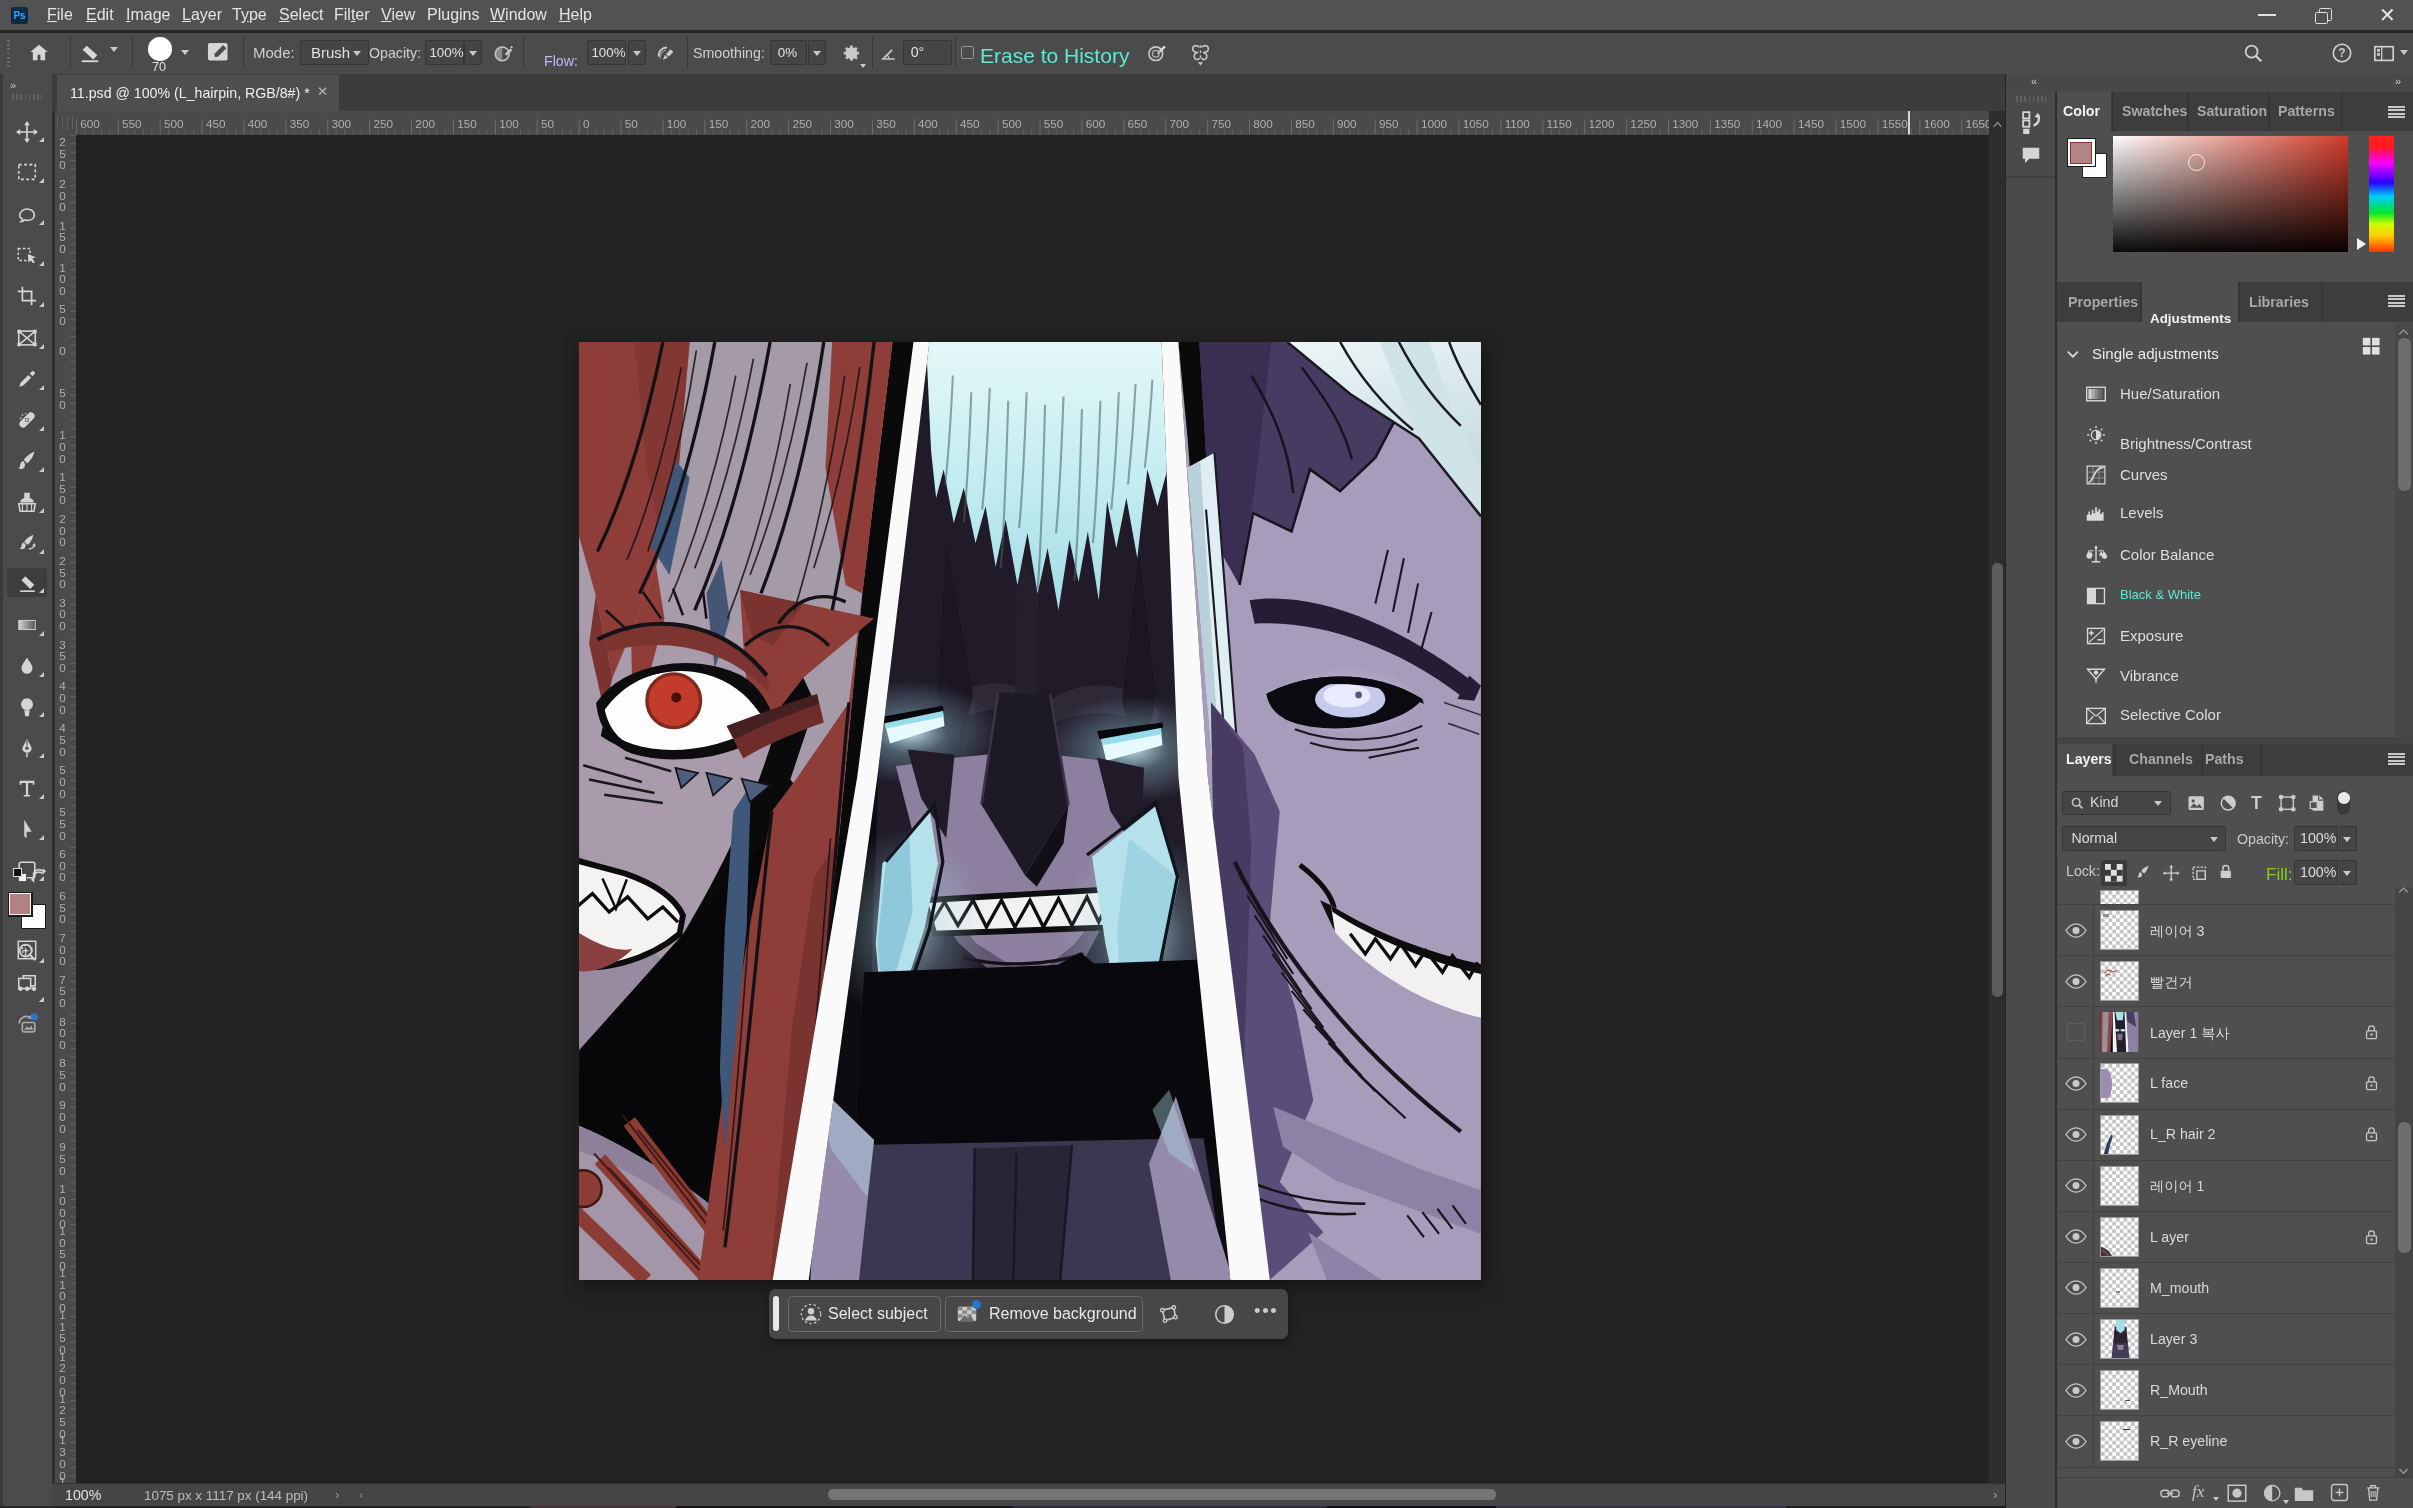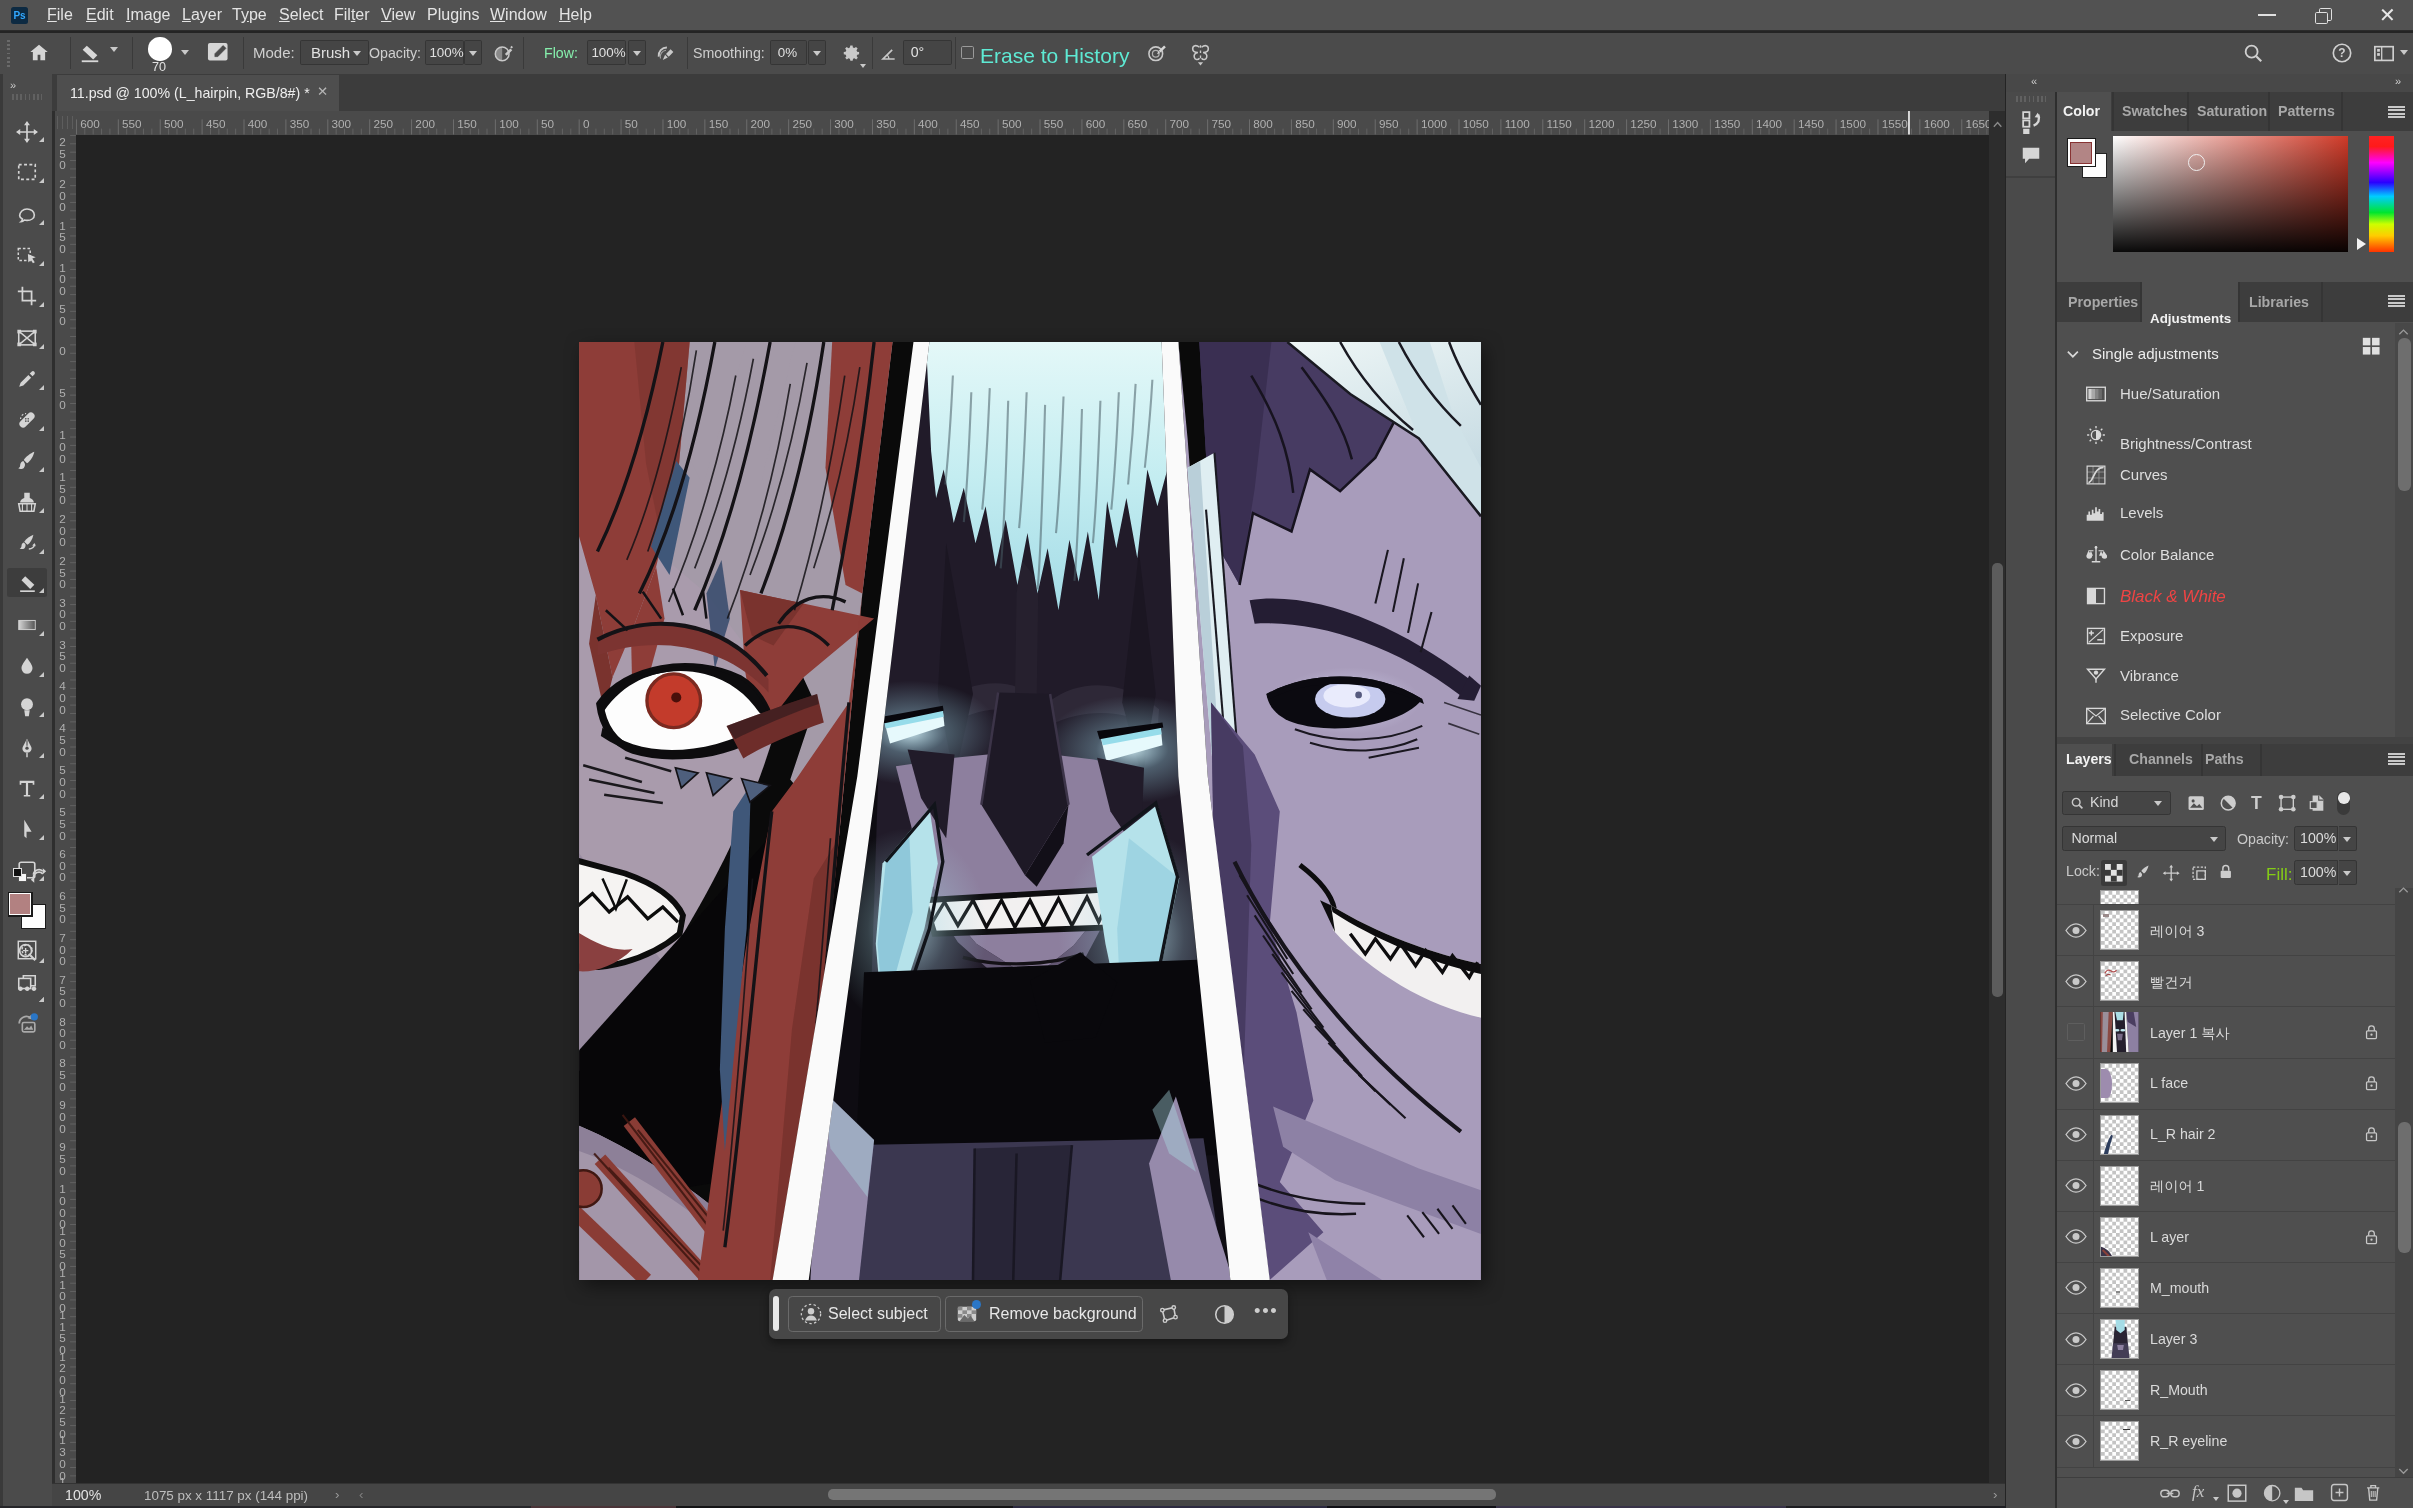--- a/index.html
+++ b/index.html
@@ -56,21 +56,21 @@
 <div class="abs" style="left:464px;top:40px;width:18.4px;height:25px;background:#454545;border:0.8px solid #353535;border-radius:1.7px;">
     <div class="abs" style="left:4.2px;top:10px;border-left:4.2px solid transparent;border-right:4.2px solid transparent;border-top:5px solid #c9c9c9;"></div>
   </div>
 <svg class="abs" style="left:493px;top:42px;" width="22" height="22" viewBox="0 0 24 24">
     <circle cx="10" cy="13" r="7.5" fill="none" stroke="#c9c9c9" stroke-width="1.6"></circle>
     <path d="M10 5.5a7.5 7.5 0 0 0 0 15z" fill="#c9c9c9" opacity="0.5"></path>
     <path d="M13 13 19 7l2 2-6 6z" fill="#c9c9c9"></path>
     <path d="M19.5 6.5l1.6-1.6" stroke="#c9c9c9" stroke-width="2"></path>
   </svg>
 <div class="abs" style="left:523px;top:37px;width:0.8px;height:32px;background:#3a3a3a;"></div>
-<div class="abs txt" style="left:544px;top:45px;font-size:14.2px;color:#86efac;">Flow:</div>
+<div class="abs txt" style="left:544px;top:53px;font-size:14.2px;color:#c4b5fd;">Flow:</div>
 <div class="abs" style="left:587px;top:40px;width:39px;height:25px;background:#454545;border:0.8px solid #353535;border-radius:1.7px;color:#e0e0e0;font-size:13.4px;line-height:23.5px;padding-left:3.4px;">100%</div>
 <div class="abs" style="left:628px;top:40px;width:18.4px;height:25px;background:#454545;border:0.8px solid #353535;border-radius:1.7px;">
     <div class="abs" style="left:4.2px;top:10px;border-left:4.2px solid transparent;border-right:4.2px solid transparent;border-top:5px solid #c9c9c9;"></div>
   </div>
 <svg class="abs" style="left:655px;top:42px;" width="22" height="22" viewBox="0 0 24 24">
     <path d="M4 16 A9 9 0 0 1 13 6" fill="none" stroke="#c9c9c9" stroke-width="2"></path>
     <path d="M6 18 A7 7 0 0 1 12 9" fill="none" stroke="#c9c9c9" stroke-width="1.2" opacity="0.7"></path>
     <path d="M12 13 17 8l3 3-5 5zM11 14l-2.5 5.5L14 17z" fill="#c9c9c9"></path>
   </svg>
 <div class="abs" style="left:687px;top:37px;width:0.8px;height:32px;background:#3a3a3a;"></div>
@@ -1299,21 +1299,21 @@
     <circle cx="13" cy="4" r="1.6" fill="#d8d8d8"></circle>
     <path d="M4 8h6M16 8h6" stroke="#d8d8d8" stroke-width="1.4"></path>
     <path d="M4 8l-2.4 6a3.4 3.4 0 0 0 6.8 0zM22 8l-2.4 6a3.4 3.4 0 0 0 6.8 0z" fill="#d8d8d8" transform="translate(0 0)"></path>
     <path d="M7 8 4.6 14h4.8zM19 8l-2.4 6h4.8z" fill="#d8d8d8"></path>
   </svg>
 <div class="abs txt" style="left:2120px;top:546px;font-size:15px;color:#dedede;">Color Balance</div>
 <svg class="abs" style="left:2085px;top:585px;" width="22" height="22" viewBox="0 0 26 26">
     <rect x="3" y="4" width="20" height="18" fill="none" stroke="#d8d8d8" stroke-width="1.6"></rect>
     <rect x="3" y="4" width="10" height="18" fill="#d8d8d8"></rect>
   </svg>
-<div class="abs txt" style="left:2120px;top:587px;font-size:17px;color:#ef4444;font-style:italic;">Black &amp; White</div>
+<div class="abs txt" style="left:2120px;top:587px;font-size:13px;color:#5eead4;">Black &amp; White</div>
 <svg class="abs" style="left:2085px;top:625px;" width="22" height="22" viewBox="0 0 26 26">
     <rect x="3" y="4" width="20" height="18" fill="none" stroke="#d8d8d8" stroke-width="1.6"></rect>
     <path d="M21.5 5.5 4.5 20.5" stroke="#d8d8d8" stroke-width="1.4"></path>
     <path d="M7.5 6.5v6M4.5 9.5h6" stroke="#d8d8d8" stroke-width="1.8"></path>
     <path d="M14.5 17.5h6" stroke="#d8d8d8" stroke-width="1.8"></path>
   </svg>
 <div class="abs txt" style="left:2120px;top:627px;font-size:15px;color:#dedede;">Exposure</div>
 <svg class="abs" style="left:2085px;top:665px;" width="22" height="22" viewBox="0 0 26 26">
     <path d="M3 5h20L13 16.5z" fill="none" stroke="#d8d8d8" stroke-width="1.7"></path>
     <circle cx="13" cy="9" r="2.6" fill="#d8d8d8"></circle>

